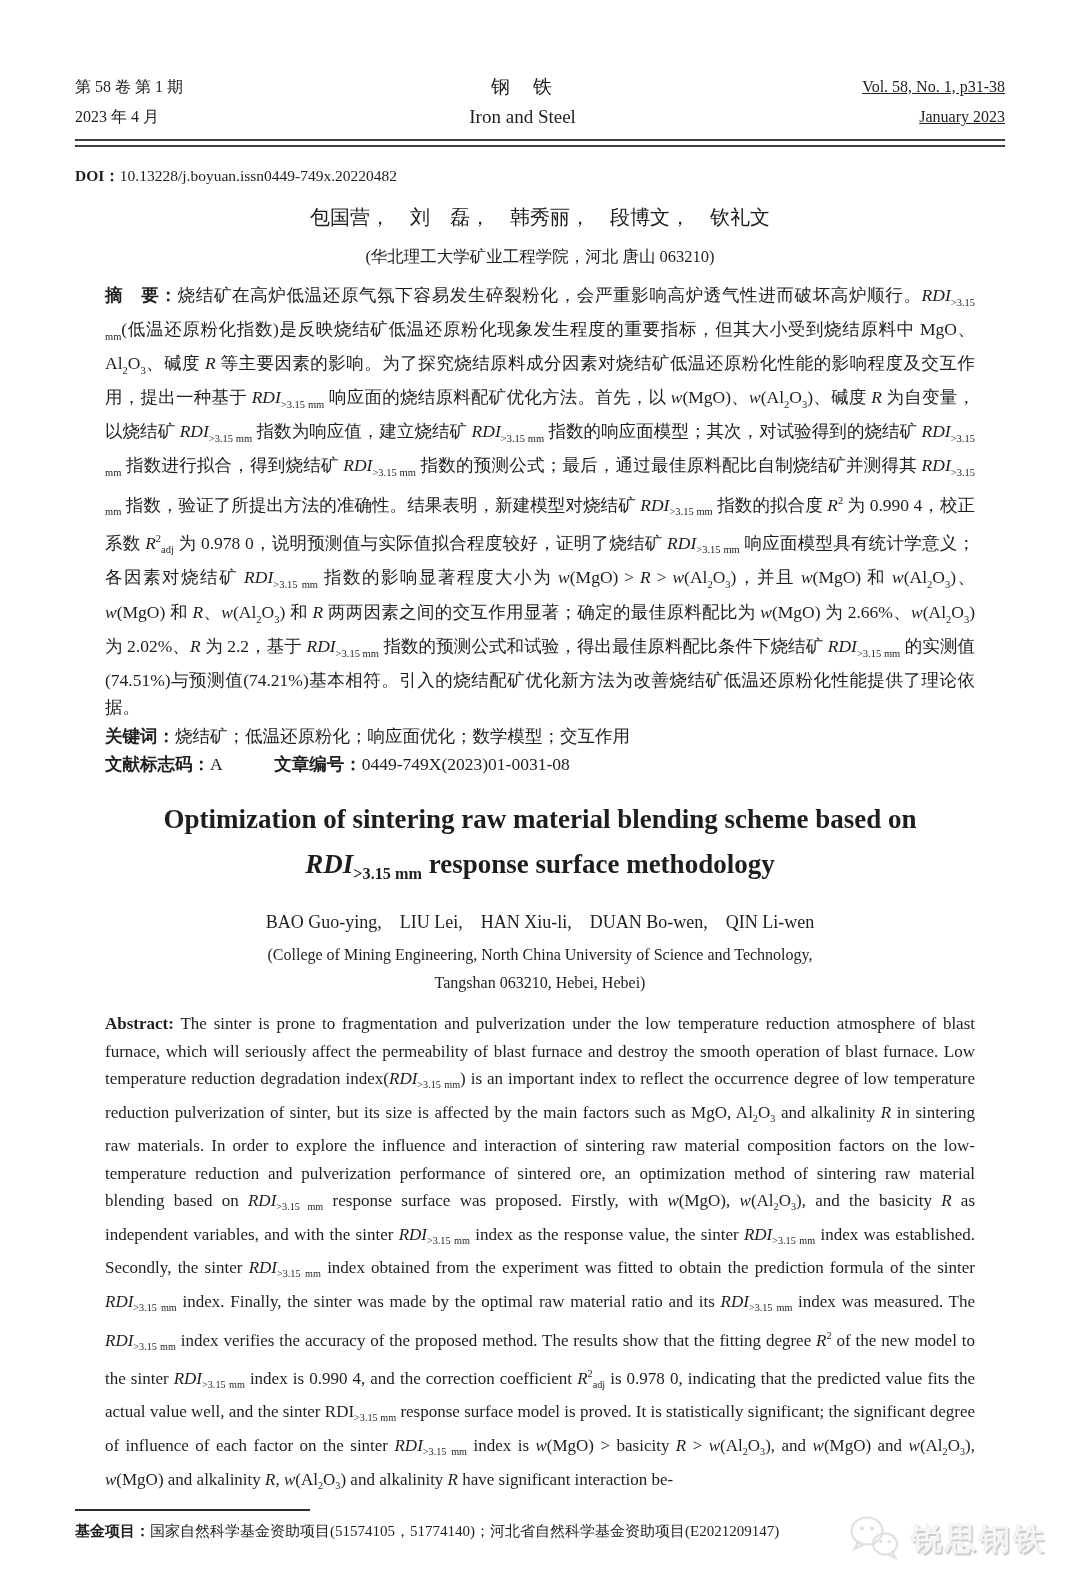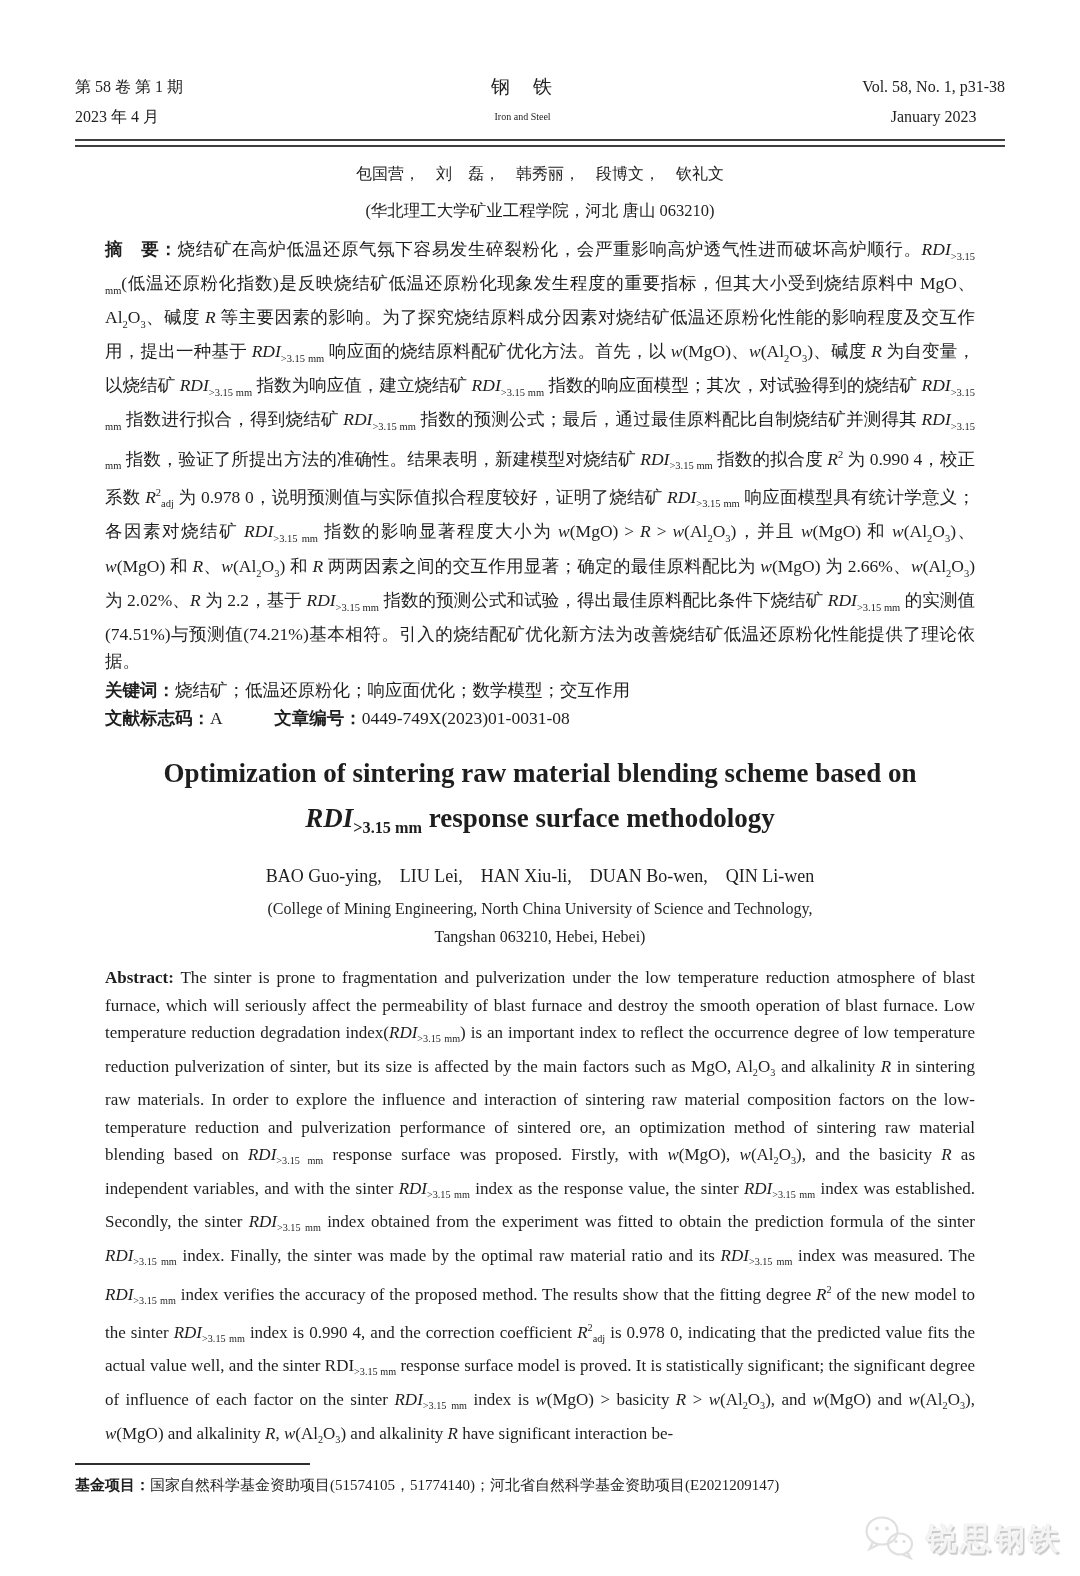--- a/index.html
+++ b/index.html
@@ -10,52 +10,52 @@
     overflow:hidden;
     font-family:"Liberation Serif","DejaVu Serif",serif;
     color:#1e1e1e;
     -webkit-font-smoothing:antialiased;
   }
   .page{padding:72px 75px 0 75px;}
 
   
   .jheader{display:flex;justify-content:space-between;align-items:flex-start;font-size:16px;}
   .h-col div{line-height:30px;}
-  .h-right{text-align:center;}
+  .h-right{text-align:right;text-decoration:underline;}
   .h-center{text-align:center;}
   .h-cn{font-size:19px;line-height:30px;letter-spacing:2px;}
-  .h-en{font-size:10px;line-height:30px;}
+  .h-en{font-size:19px;line-height:30px;}
   .double-rule{margin-top:7px;height:4px;border-top:2px solid #3e3e3e;border-bottom:2px solid #3e3e3e;}
 
   .doi-line{margin-top:19px;font-size:15.5px;}
 
   
   .title-cn{margin:24px 0 0 0;text-align:center;font-size:30px;font-weight:bold;letter-spacing:1px;}
   .title-cn i, .title-en i{font-family:"Liberation Serif","DejaVu Serif",serif;}
   sub{font-size:60%;}
   sup{font-size:60%;}
-  .authors-cn{margin-top:17px;text-align:center;font-size:16px;font-family:Liberation Serif, serif;}
+  .authors-cn{margin-top:17px;text-align:center;font-size:20px;font-family:Liberation Serif, serif;}
   .affil-cn{margin-top:15px;text-align:center;font-size:16.5px;}
 
   .abstract-cn{margin:14px 30px 0 30px;font-size:17.5px;line-height:27.6px;text-align:justify;}
   .kw-line{margin:1px 30px 0 30px;font-size:17.5px;line-height:27.6px;}
 
   .title-en{margin:18px 0 0 0;text-align:center;font-size:27px;font-weight:bold;line-height:45px;}
   .authors-en{margin-top:13px;text-align:center;font-size:18px;}
   .affil-en{margin-top:7px;text-align:center;font-size:16px;line-height:28px;}
 
   .abstract-en{margin:13px 30px 0 30px;font-size:17px;line-height:27.3px;text-align:justify;}
 
   
   .footnote-rule{margin-top:9px;width:235px;border-top:2px solid #2e2e2e;}
   .footnotes{margin-top:7px;font-size:15px;line-height:27.5px;}
   .footnotes p{margin:0;}
 
   
-  .watermark{position:absolute;right:18px;bottom:12px;display:flex;align-items:center;gap:10px;}
+  .watermark{position:absolute;right:33px;bottom:12px;display:flex;align-items:center;gap:10px;}
   .wm-text{
     font-size:31px;font-weight:bold;letter-spacing:3px;
     color:#f4f4f4;
     text-shadow:1.5px 1.5px 1px #c9c9c9, -0.5px -0.5px 0 #ededed;
     font-family:"Liberation Sans","DejaVu Sans",sans-serif;
   }
   b{font-weight:bold;}
 </style>
 </head>
 <body>
@@ -72,20 +72,21 @@
       <div class="h-en">Iron and Steel</div>
     </div>
     <div class="h-col h-right">
       <div>Vol. 58, No. 1, p31-38</div>
       <div>January 2023</div>
     </div>
   </header>
 
   <div class="double-rule"></div>
 
+  <div class="doi-line"><b>DOI：</b>10.13228/j.boyuan.issn0449-749x.20220482</div>
 
 
   <div class="authors-cn">包国营，　刘　磊，　韩秀丽，　段博文，　钦礼文</div>
   <div class="affil-cn">(华北理工大学矿业工程学院，河北 唐山 063210)</div>
 
   <p class="abstract-cn"><b>摘　要：</b>烧结矿在高炉低温还原气氛下容易发生碎裂粉化，会严重影响高炉透气性进而破坏高炉顺行。<i>RDI</i><sub>&gt;3.15 mm</sub>(低温还原粉化指数)是反映烧结矿低温还原粉化现象发生程度的重要指标，但其大小受到烧结原料中 MgO、Al<sub>2</sub>O<sub>3</sub>、碱度 <i>R</i> 等主要因素的影响。为了探究烧结原料成分因素对烧结矿低温还原粉化性能的影响程度及交互作用，提出一种基于 <i>RDI</i><sub>&gt;3.15 mm</sub> 响应面的烧结原料配矿优化方法。首先，以 <i>w</i>(MgO)、<i>w</i>(Al<sub>2</sub>O<sub>3</sub>)、碱度 <i>R</i> 为自变量，以烧结矿 <i>RDI</i><sub>&gt;3.15 mm</sub> 指数为响应值，建立烧结矿 <i>RDI</i><sub>&gt;3.15 mm</sub> 指数的响应面模型；其次，对试验得到的烧结矿 <i>RDI</i><sub>&gt;3.15 mm</sub> 指数进行拟合，得到烧结矿 <i>RDI</i><sub>&gt;3.15 mm</sub> 指数的预测公式；最后，通过最佳原料配比自制烧结矿并测得其 <i>RDI</i><sub>&gt;3.15 mm</sub> 指数，验证了所提出方法的准确性。结果表明，新建模型对烧结矿 <i>RDI</i><sub>&gt;3.15 mm</sub> 指数的拟合度 <i>R</i><sup>2</sup> 为 0.990 4，校正系数 <i>R</i><sup>2</sup><sub>adj</sub> 为 0.978 0，说明预测值与实际值拟合程度较好，证明了烧结矿 <i>RDI</i><sub>&gt;3.15 mm</sub> 响应面模型具有统计学意义；各因素对烧结矿 <i>RDI</i><sub>&gt;3.15 mm</sub> 指数的影响显著程度大小为 <i>w</i>(MgO) &gt; <i>R</i> &gt; <i>w</i>(Al<sub>2</sub>O<sub>3</sub>)，并且 <i>w</i>(MgO) 和 <i>w</i>(Al<sub>2</sub>O<sub>3</sub>)、<i>w</i>(MgO) 和 <i>R</i>、<i>w</i>(Al<sub>2</sub>O<sub>3</sub>) 和 <i>R</i> 两两因素之间的交互作用显著；确定的最佳原料配比为 <i>w</i>(MgO) 为 2.66%、<i>w</i>(Al<sub>2</sub>O<sub>3</sub>) 为 2.02%、<i>R</i> 为 2.2，基于 <i>RDI</i><sub>&gt;3.15 mm</sub> 指数的预测公式和试验，得出最佳原料配比条件下烧结矿 <i>RDI</i><sub>&gt;3.15 mm</sub> 的实测值(74.51%)与预测值(74.21%)基本相符。引入的烧结配矿优化新方法为改善烧结矿低温还原粉化性能提供了理论依据。</p>
 
   <p class="kw-line"><b>关键词：</b>烧结矿；低温还原粉化；响应面优化；数学模型；交互作用</p>
   <p class="kw-line"><b>文献标志码：</b>A　　　<b>文章编号：</b>0449-749X(2023)01-0031-08</p>
 

